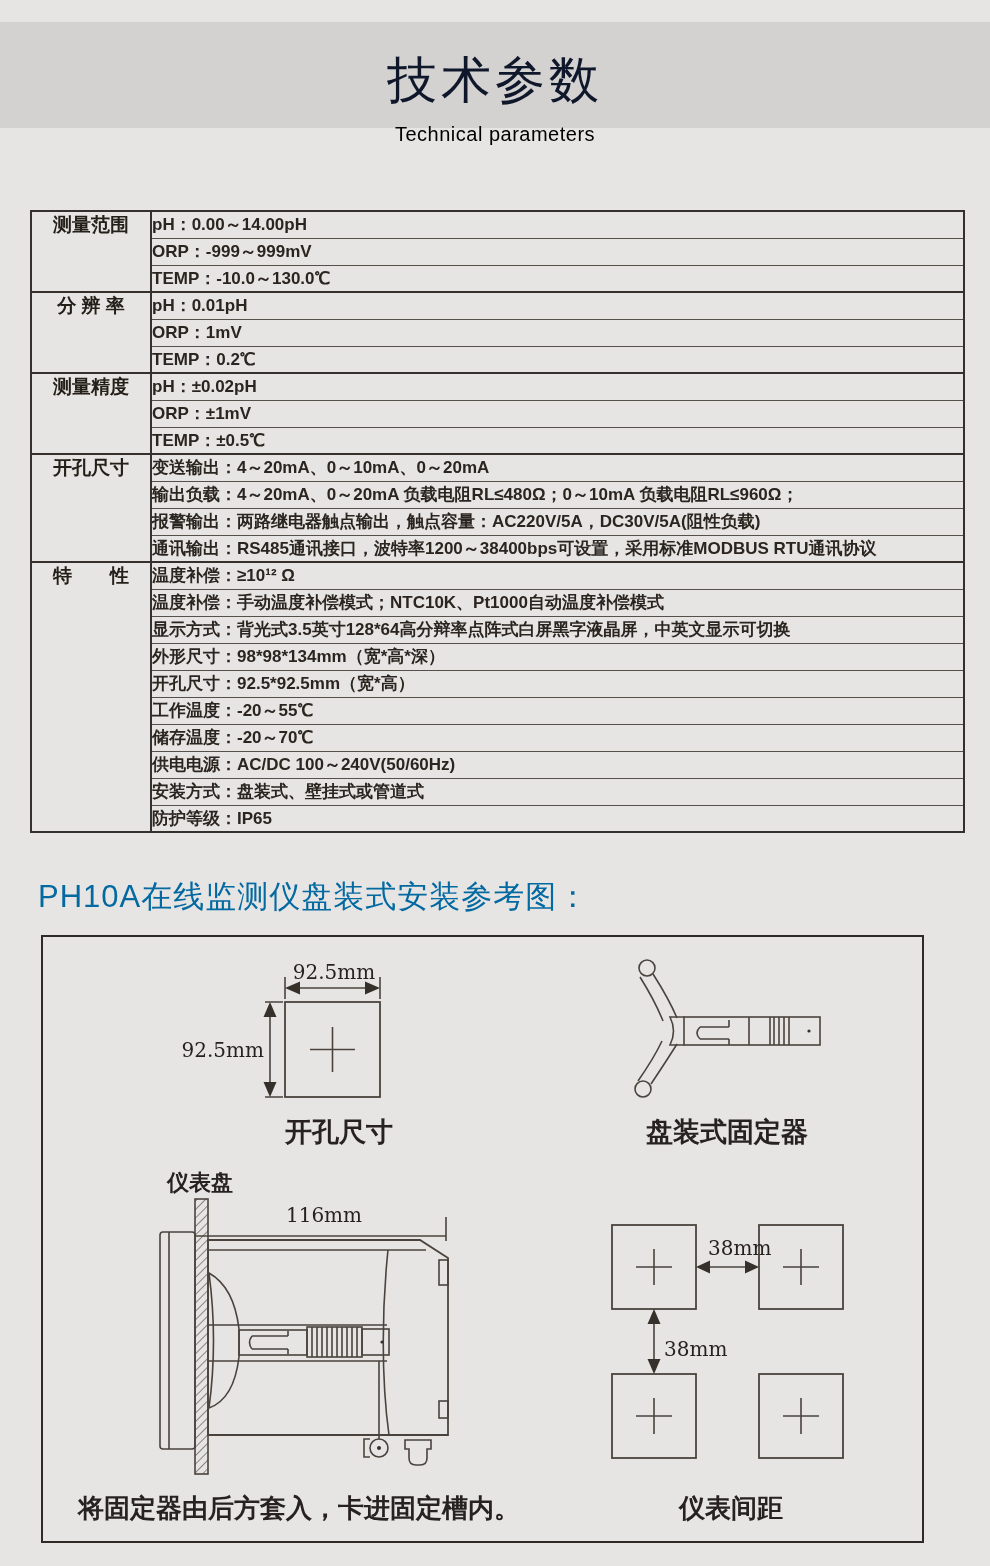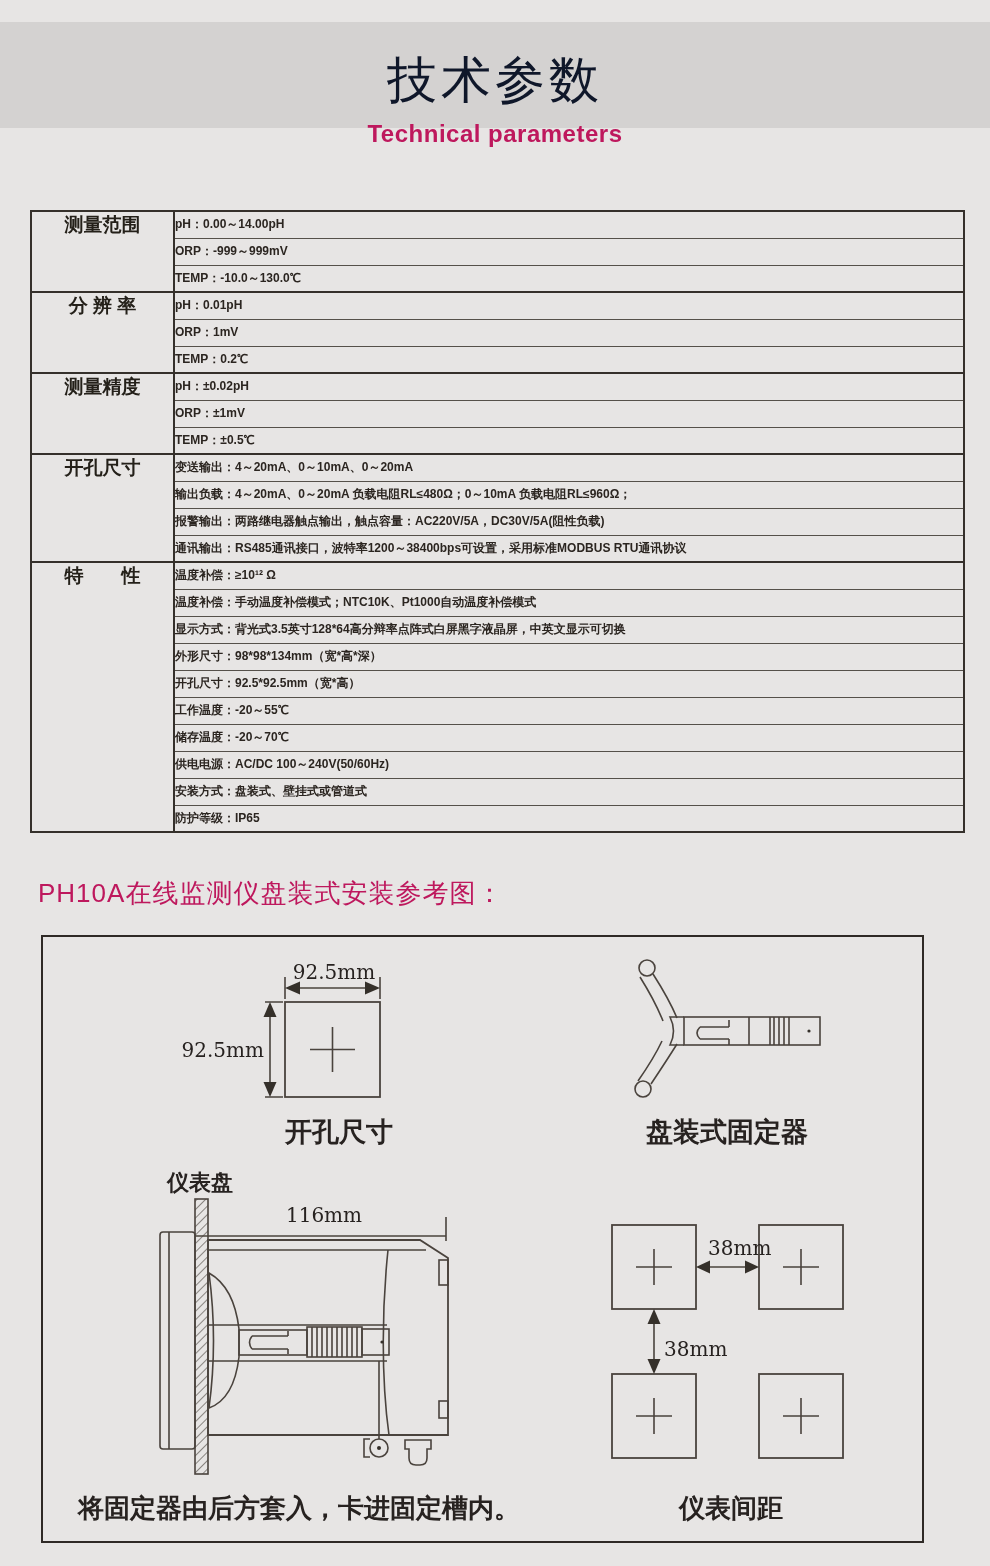--- a/index.html
+++ b/index.html
@@ -2,34 +2,34 @@
 <html><head>
 <meta charset="utf-8">
 <style>
   html,body{margin:0;padding:0;}
   body{background:#e7e5e4;font-family:"Liberation Sans",sans-serif;}
   .page{position:relative;width:990px;height:1566px;background:#e7e5e4;overflow:hidden;color:#272220;}
 
   
   .band{position:absolute;left:0;top:22px;width:990px;height:106px;background:#d4d2d1;text-align:center;}
   .band h1{margin:16px;padding-top:16px;font-size:50px;line-height:52px;font-weight:normal;letter-spacing:4px;color:#0f172a;}
-  .band .sub{font-size:24px;line-height:24px;color:#be185d;letter-spacing:0.5px;font-weight:bold;}
+  .band .sub{font-size:20px;line-height:24px;color:#000000;letter-spacing:0.5px;}
 
   
   table.spec{position:absolute;left:30px;top:210px;width:935px;border-collapse:collapse;table-layout:fixed;
              border:2px solid #35302b;}
   table.spec td{height:27px;box-sizing:border-box;padding:0;}
-  td.gh{width:143px;vertical-align:top;text-align:center;padding-top:3px;font-size:19px;font-weight:bold;
+  td.gh{width:120px;vertical-align:top;text-align:center;padding-top:3px;font-size:19px;font-weight:bold;
         border-right:2px solid #35302b;color:#242019;margin-left:19px;}
-  td.val{padding-left:30px;font-size:12px;font-weight:bold;color:#2b2520;white-space:nowrap;overflow:hidden;}
+  td.val{padding-left:30px;font-size:17px;font-weight:bold;color:#2b2520;white-space:nowrap;overflow:hidden;}
   tr.sub-row td.val{border-top:1.5px solid #55504a;}
   tr.g-start td{border-top:2px solid #35302b;}
 
   
-  .section-title{position:absolute;left:38px;top:876px;font-size:26px;font-weight:500;color:#be185d;letter-spacing:1px;}
+  .section-title{position:absolute;left:38px;top:876px;font-size:31px;font-weight:500;color:#0369a1;letter-spacing:1px;}
 
   
   .diagram-box{position:absolute;left:41px;top:935px;width:883px;height:608px;box-sizing:border-box;
                border:2px solid #2f2a26;}
   svg text{fill:#272220;}
   svg .cap{font-size:27px;font-weight:bold;text-anchor:middle;font-family:"Liberation Sans",sans-serif;}
   svg .cap2{font-size:26px;font-weight:bold;text-anchor:middle;font-family:"Liberation Sans",sans-serif;}
   svg .dim{font-size:20px;font-family:"DejaVu Serif",serif;}
   svg .lbl{font-size:22px;font-weight:bold;font-family:"Liberation Sans",sans-serif;}
   svg .ln{stroke:#4a433d;stroke-width:1.6;fill:none;}

